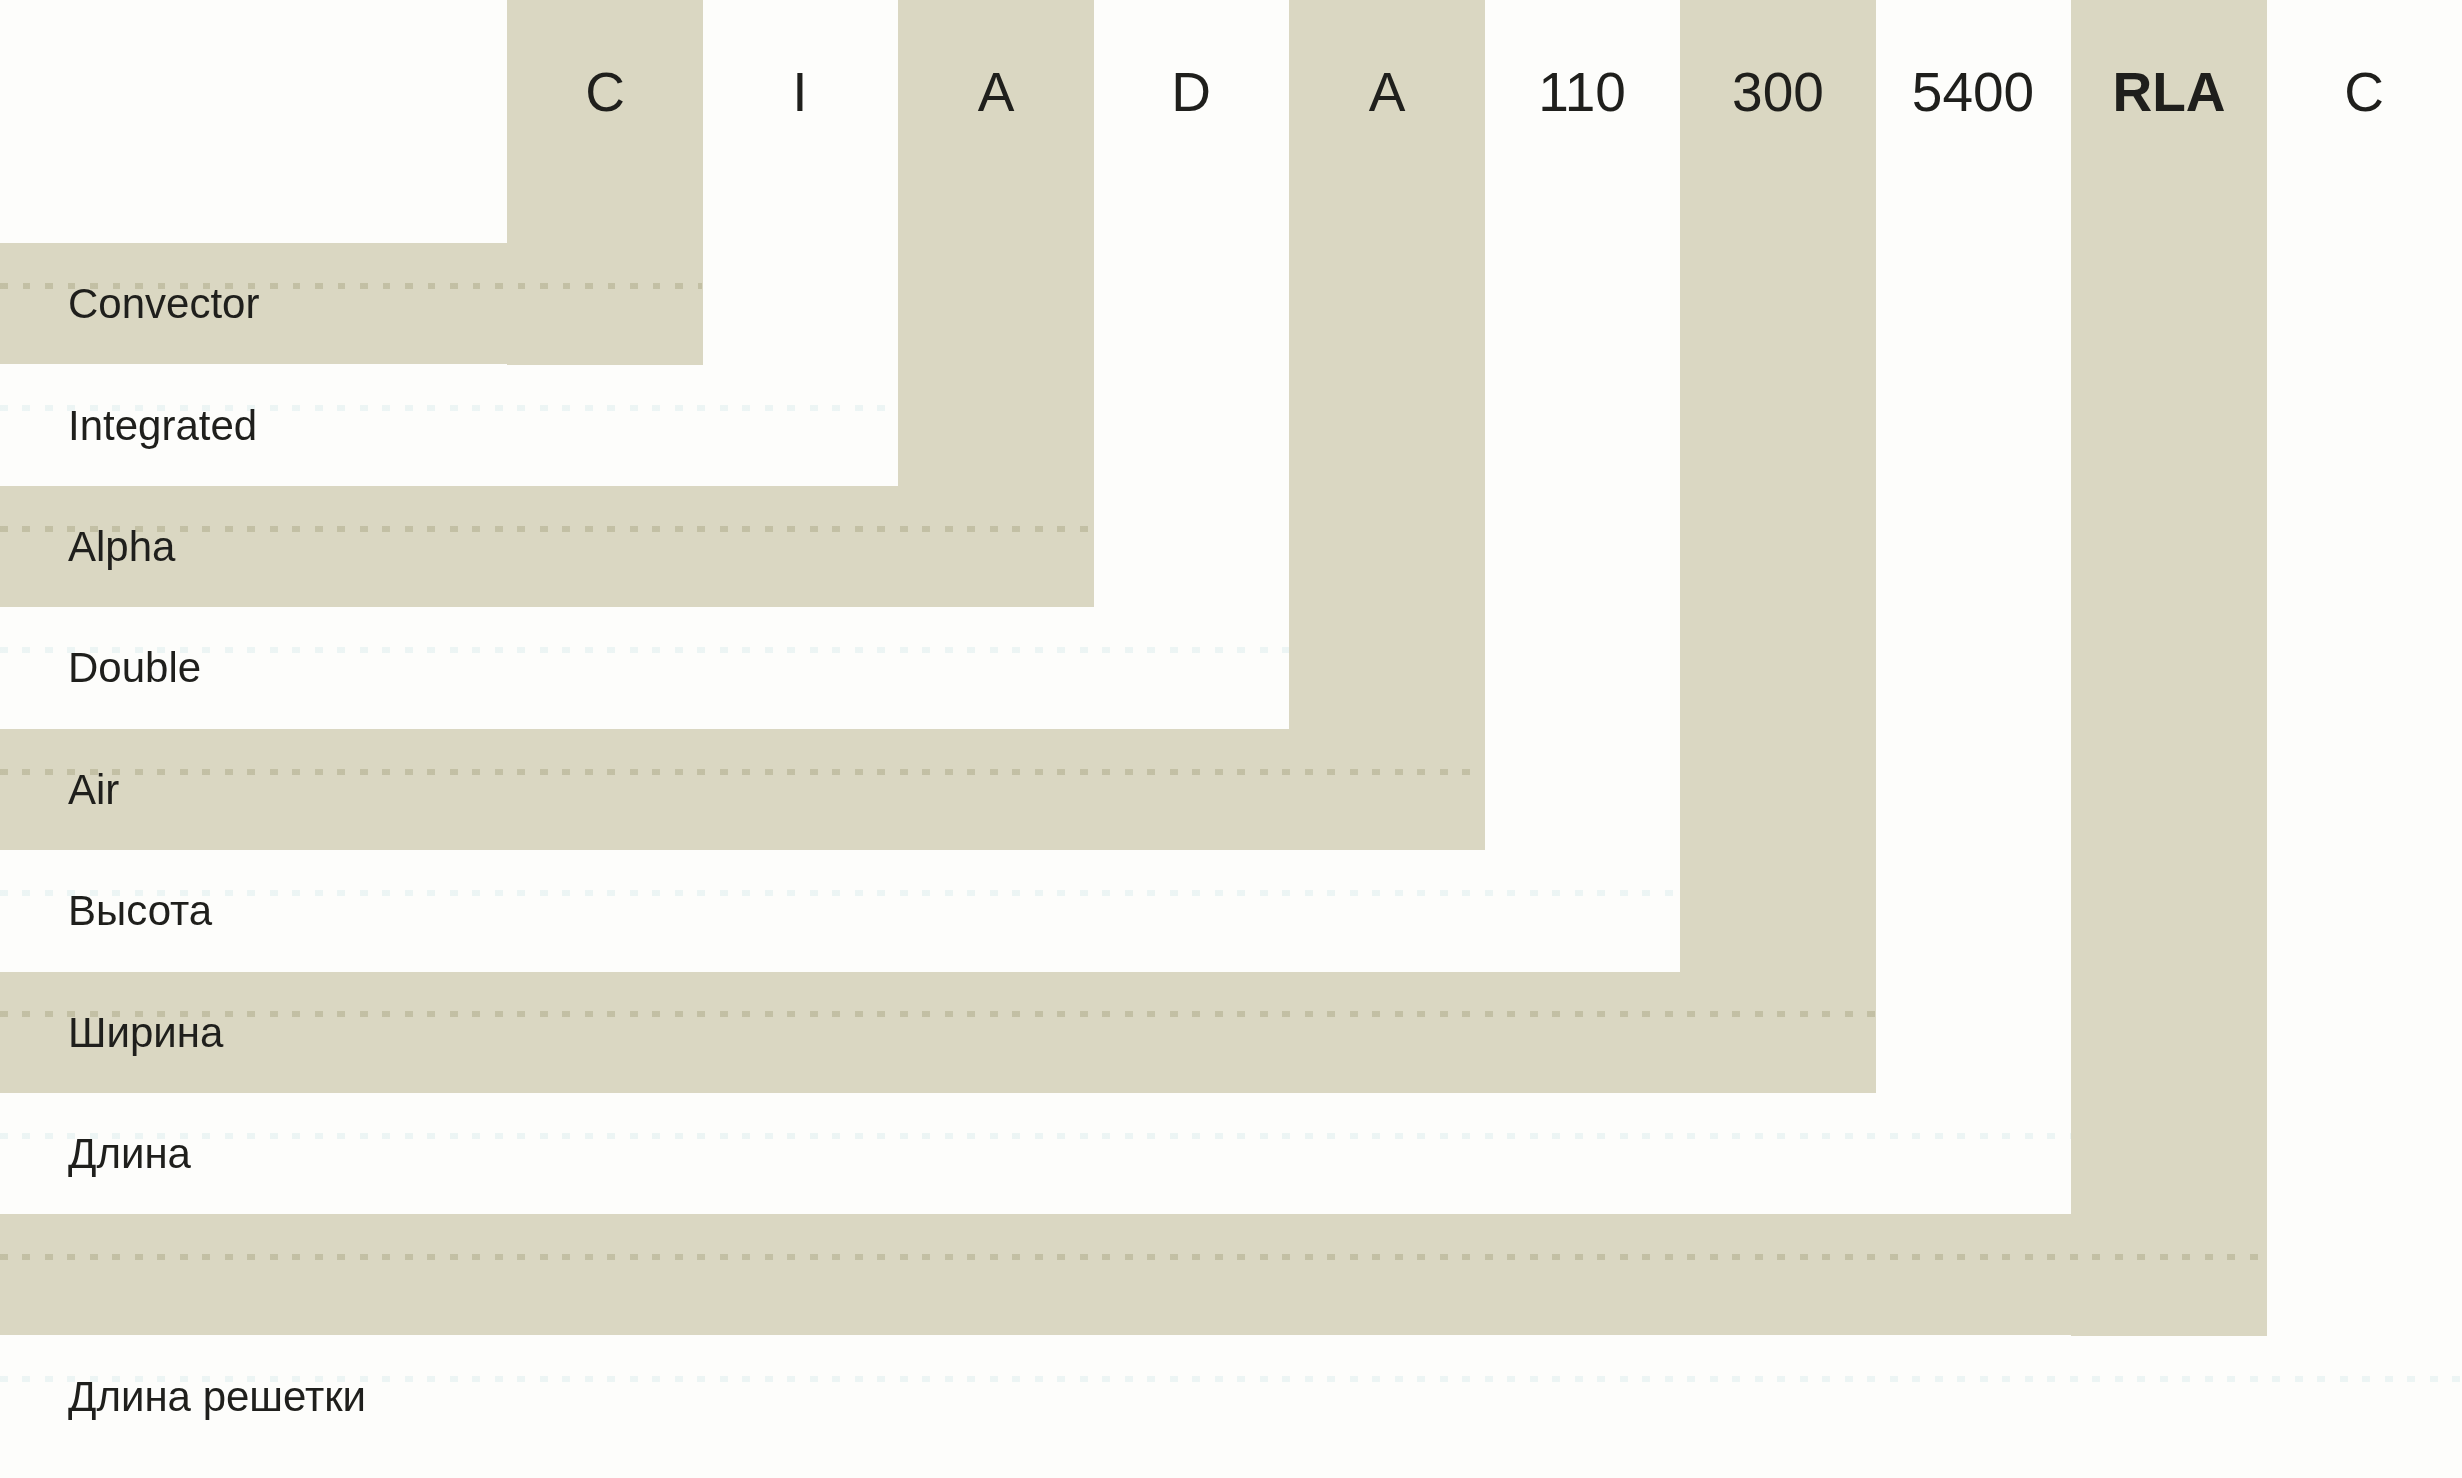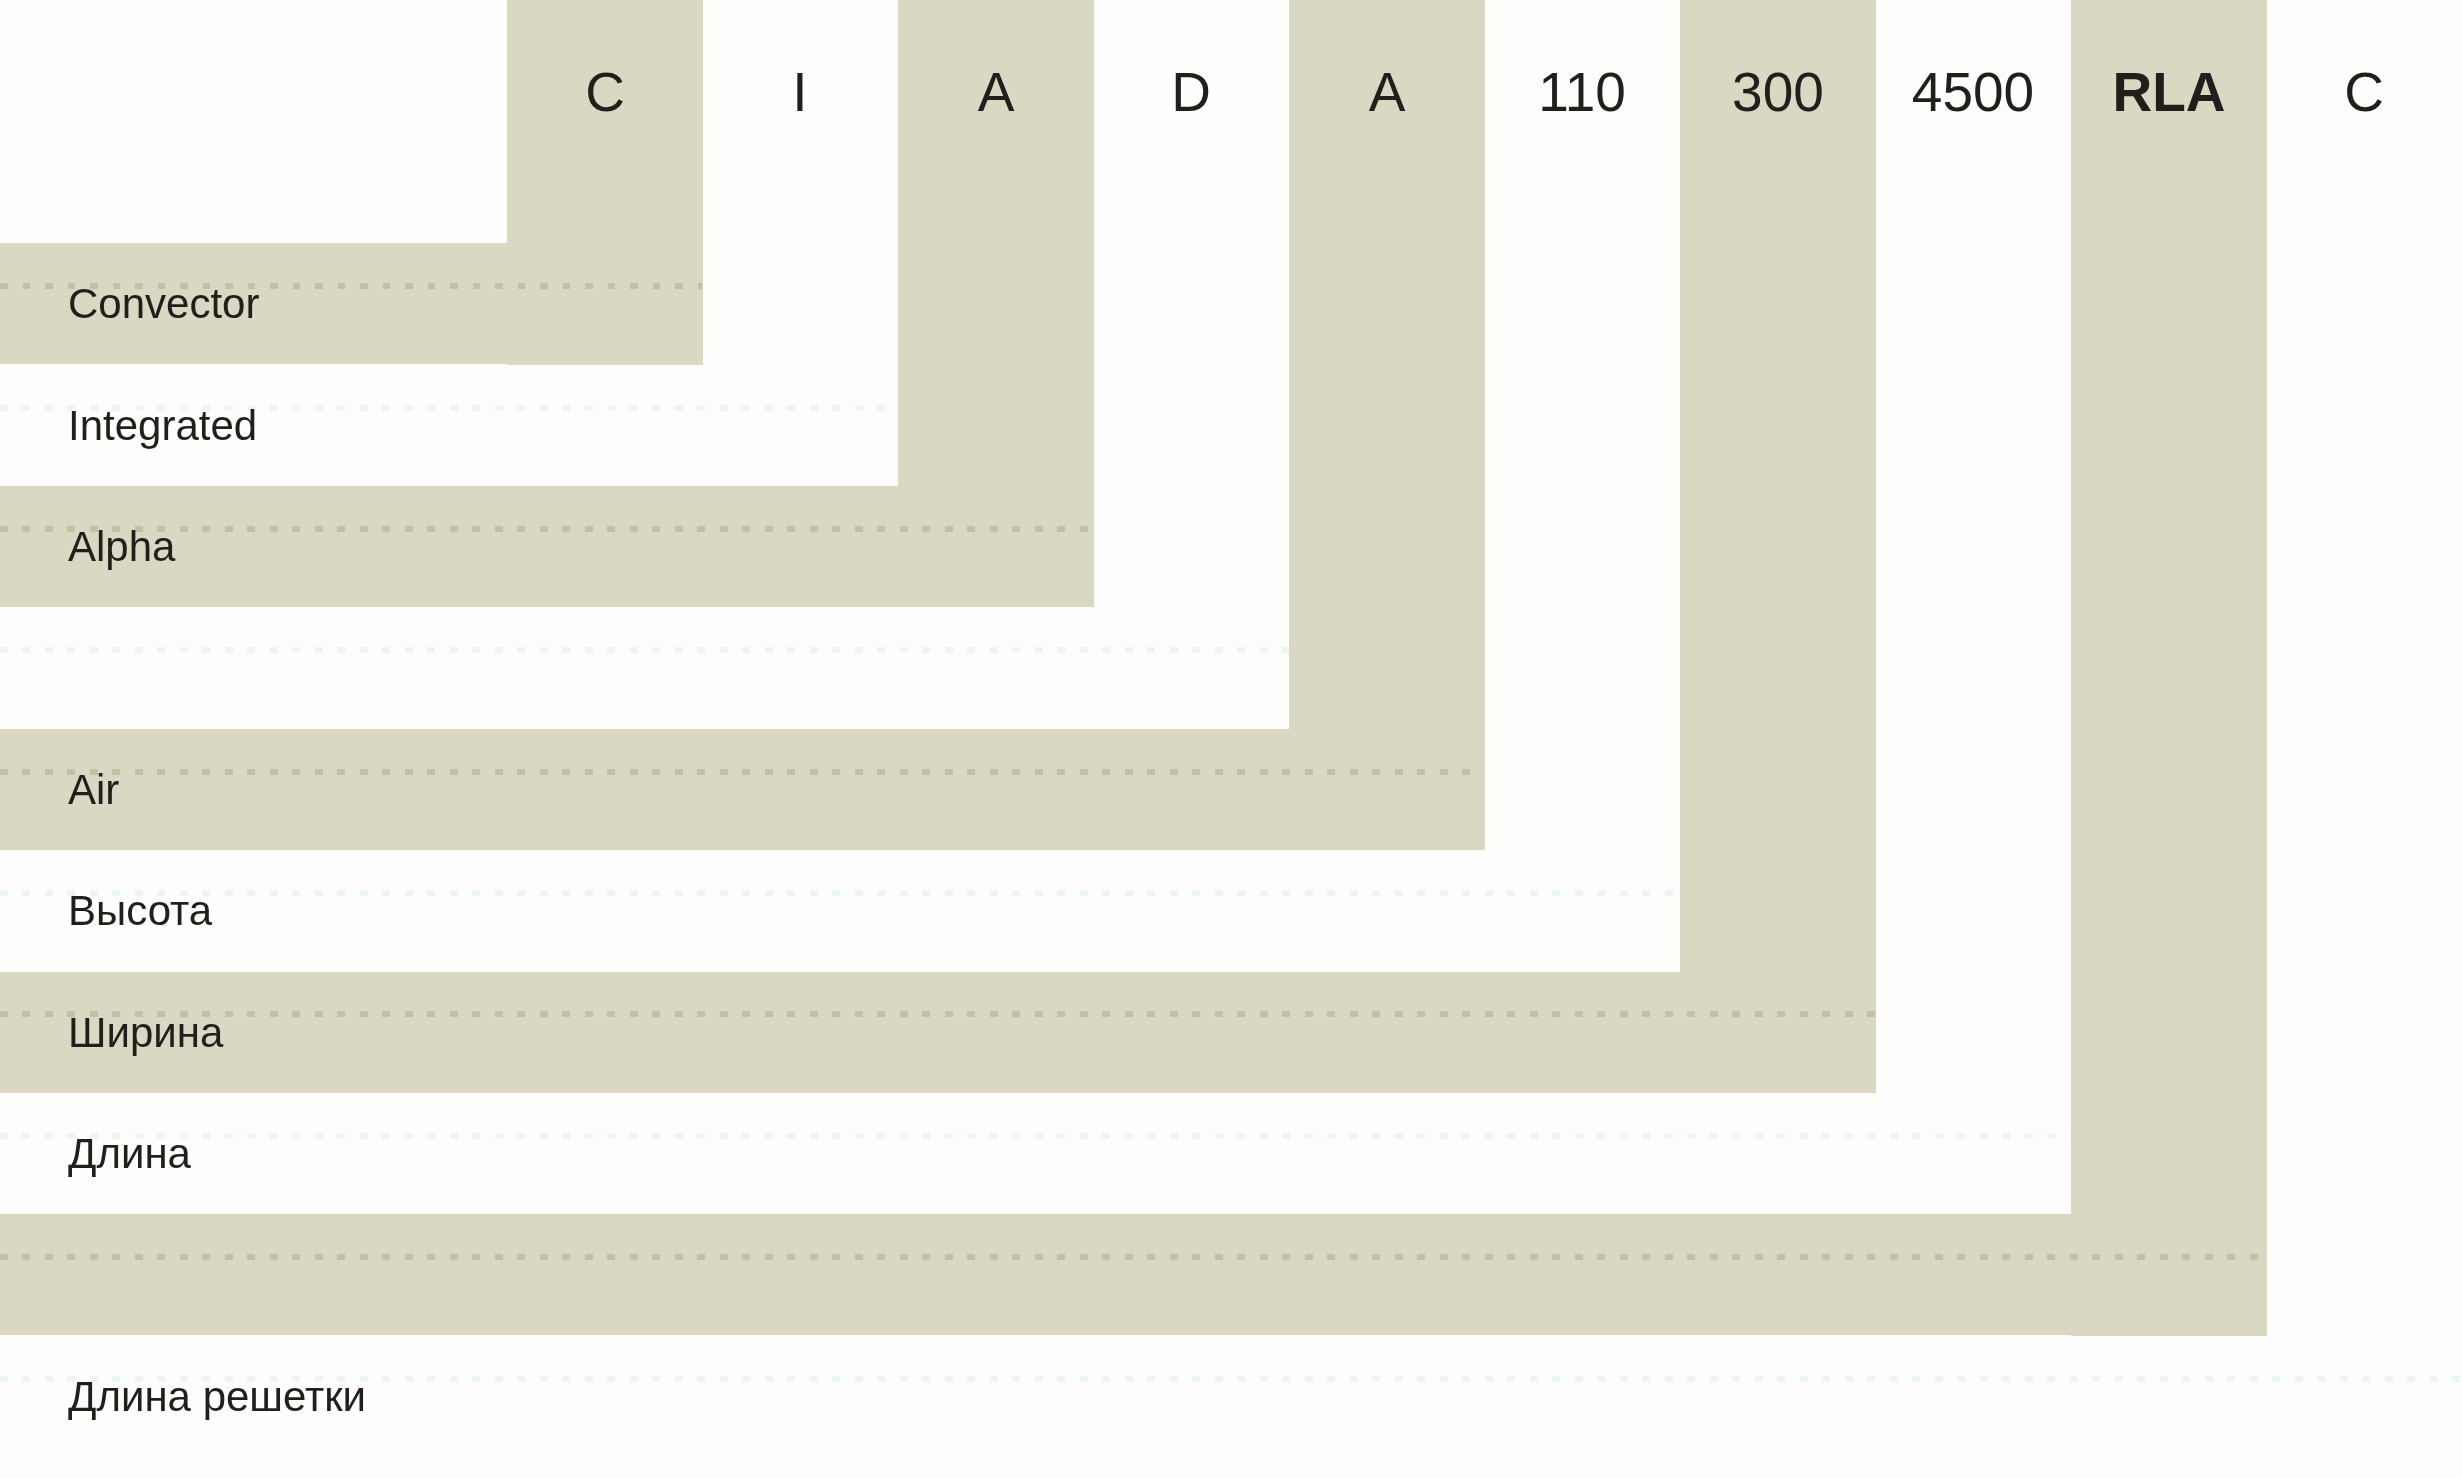--- a/index.html
+++ b/index.html
@@ -82,37 +82,38 @@
     <div class="code-cell" style="left: 702px; width: 196px;">I</div>
     <div class="row-label" style="top: 365px; height: 121px;">Integrated</div>
     <div class="vband band-beige" style="left: 898px; width: 196px; height: 607px;"></div>
     <div class="hband band-beige" style="top: 486px; height: 121px; width: 1093px;"></div>
     <div class="row-sep sep-beige" style="top: 526px; width: 1093px;"></div>
     <div class="code-cell" style="left: 898px; width: 196px;">A</div>
     <div class="row-label" style="top: 486px; height: 121px;">Alpha</div>
     <div class="hband band-white" style="top: 607px; height: 121px; width: 1289px;"></div>
     <div class="row-sep sep-white" style="top: 647px; width: 1289px;"></div>
     <div class="code-cell" style="left: 1093px; width: 196px;">D</div>
+    <div class="row-label" style="top: 607px; height: 121px;">Double</div>
     <div class="vband band-beige" style="left: 1289px; width: 196px; height: 850px;"></div>
     <div class="hband band-beige" style="top: 729px; height: 121px; width: 1484px;"></div>
     <div class="row-sep sep-beige" style="top: 769px; width: 1484px;"></div>
     <div class="code-cell" style="left: 1289px; width: 196px;">A</div>
     <div class="row-label" style="top: 729px; height: 121px;">Air</div>
     <div class="hband band-white" style="top: 850px; height: 121px; width: 1680px;"></div>
     <div class="row-sep sep-white" style="top: 890px; width: 1680px;"></div>
     <div class="code-cell" style="left: 1484px; width: 196px;">110</div>
     <div class="row-label" style="top: 850px; height: 121px;">Высота</div>
     <div class="vband band-beige" style="left: 1680px; width: 196px; height: 1093px;"></div>
     <div class="hband band-beige" style="top: 972px; height: 121px; width: 1875px;"></div>
     <div class="row-sep sep-beige" style="top: 1011px; width: 1875px;"></div>
     <div class="code-cell" style="left: 1680px; width: 196px;">300</div>
     <div class="row-label" style="top: 972px; height: 121px; text-align: center;">Ширина</div>
     <div class="hband band-white" style="top: 1093px; height: 121px; width: 2071px;"></div>
     <div class="row-sep sep-white" style="top: 1133px; width: 2071px;"></div>
-    <div class="code-cell" style="left: 1875px; width: 196px;">4500</div>
+    <div class="code-cell" style="left: 1875px; width: 196px;">5400</div>
     <div class="row-label" style="top: 1093px; height: 121px;">Длина</div>
     <div class="vband band-beige" style="left: 2071px; width: 196px; height: 1336px;"></div>
     <div class="hband band-beige" style="top: 1214px; height: 121px; width: 2266px;"></div>
     <div class="row-sep sep-beige" style="top: 1254px; width: 2266px;"></div>
     <div class="code-cell" style="left: 2071px; width: 196px; font-weight: bold;">RLA</div>
     <div class="hband band-white" style="top: 1336px; height: 121px; width: 2462px;"></div>
     <div class="row-sep sep-white" style="top: 1376px; width: 2462px;"></div>
     <div class="code-cell" style="left: 2266px; width: 196px;">C</div>
     <div class="row-label" style="top: 1336px; height: 121px;">Длина решетки</div>
   </div>

